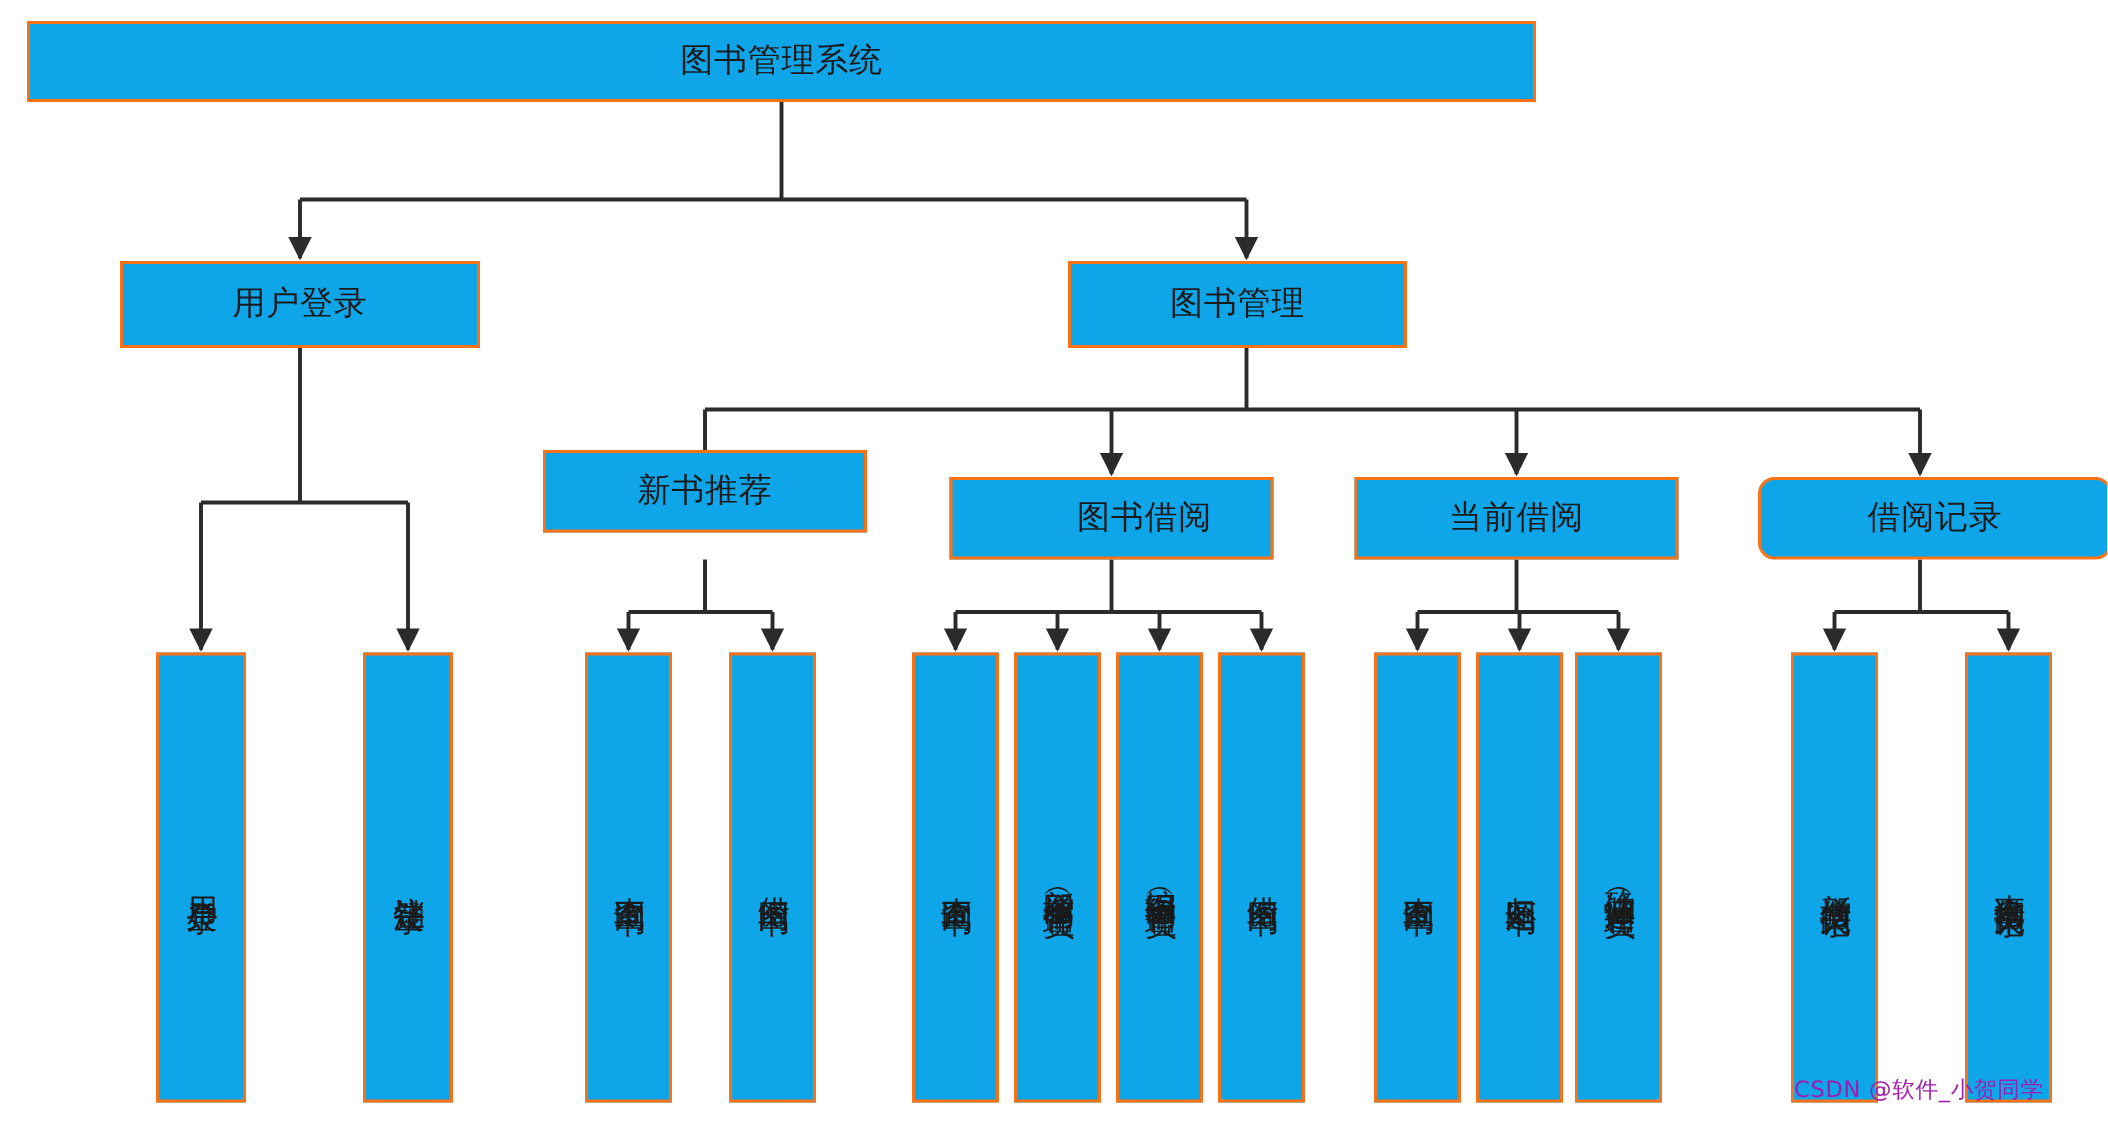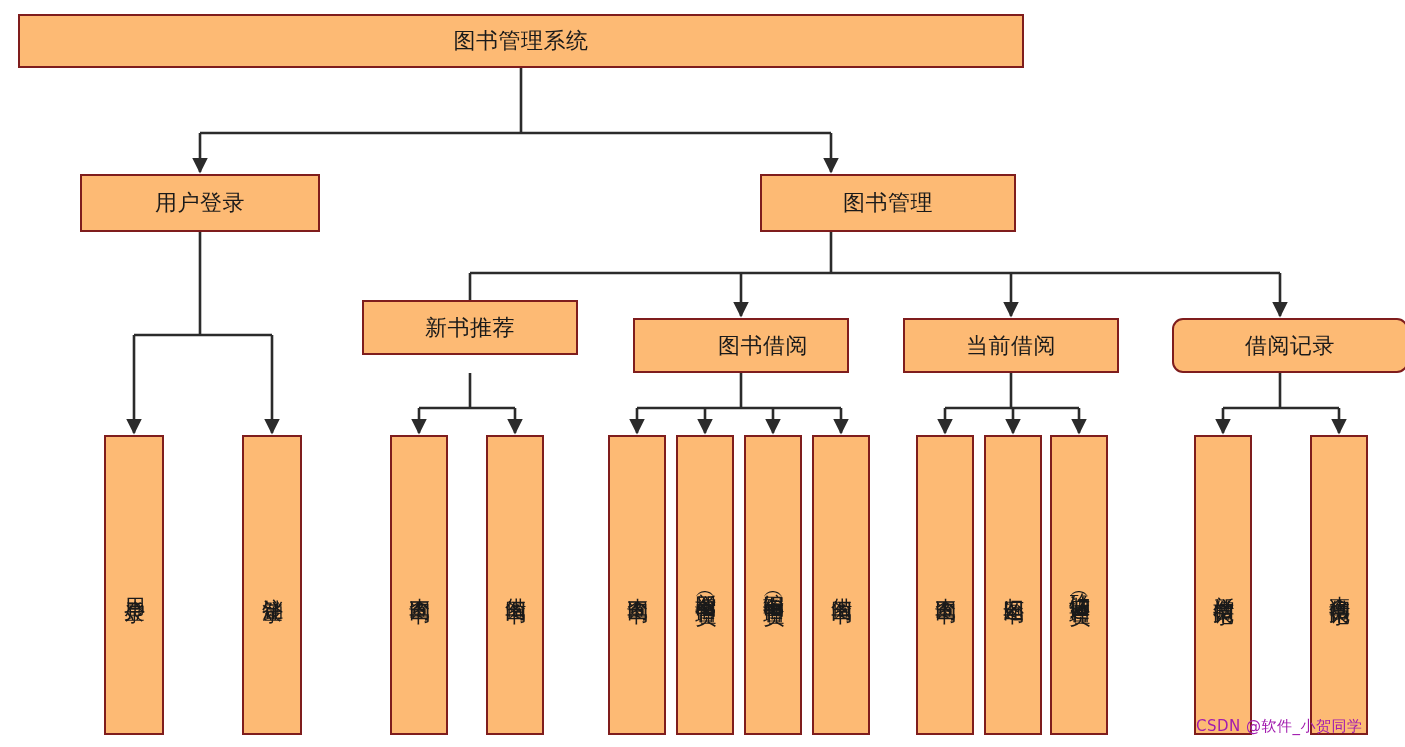--- a/index.html
+++ b/index.html
@@ -19,22 +19,22 @@
     position: absolute;
     left: 0;
     top: 0;
     width: 1405px;
     height: 747px;
     pointer-events: none;
   }
   .node {
     position: absolute;
     box-sizing: border-box;
-    border: 2px solid #7f1d1d;
-    background: #fdba74;
+    border: 2px solid #f97316;
+    background: #0ea5e9;
     display: flex;
     align-items: center;
     justify-content: center;
     color: #1a1a1a;
   }
   .node .lbl {
     display: block;
     text-align: center;
     line-height: 1.0;
   }
@@ -112,21 +112,21 @@
       </g>
   </svg>
 
   <div id="nodes-layer">
       <div class="node horiz" style="left: 18px; top: 14px; width: 1006px; height: 54px;">
         <span class="lbl">图书管理系统</span>
       </div>
       <div class="node horiz" style="left: 80px; top: 174px; width: 240px; height: 58px;">
         <span class="lbl">用户登录</span>
       </div>
-      <div class="node horiz" style="left: 712px; top: 174px; width: 256px; height: 58px; margin-left: 48px;">
+      <div class="node horiz" style="left: 712px; top: 174px; width: 226px; height: 58px;">
         <span class="lbl">图书管理</span>
       </div>
       <div class="node horiz" style="left: 362px; top: 300px; width: 216px; height: 55px; justify-content: center;">
         <span class="lbl">新书推荐</span>
       </div>
       <div class="node horiz" style="left: 633px; top: 318px; width: 216px; height: 55px; padding-left: 44px;">
         <span class="lbl">图书借阅</span>
       </div>
       <div class="node horiz" style="left: 903px; top: 318px; width: 216px; height: 55px;">
         <span class="lbl">当前借阅</span>

